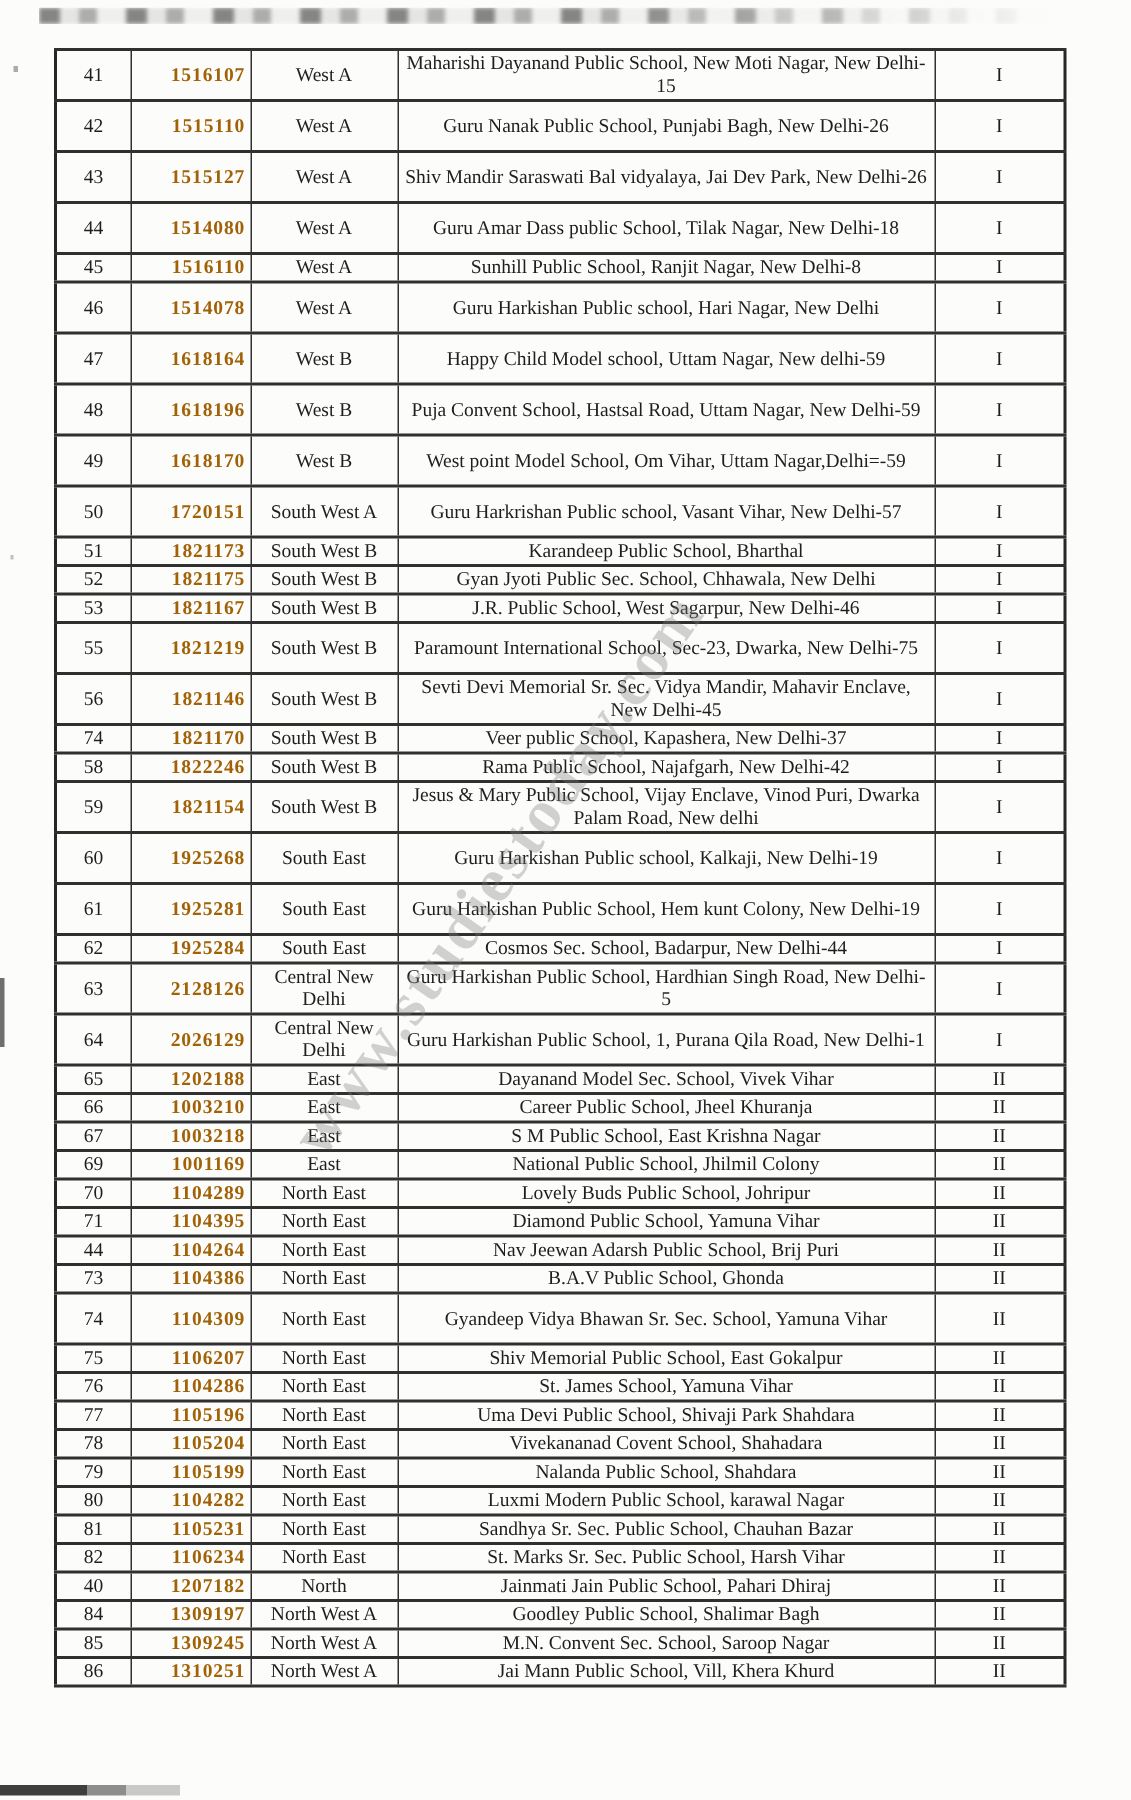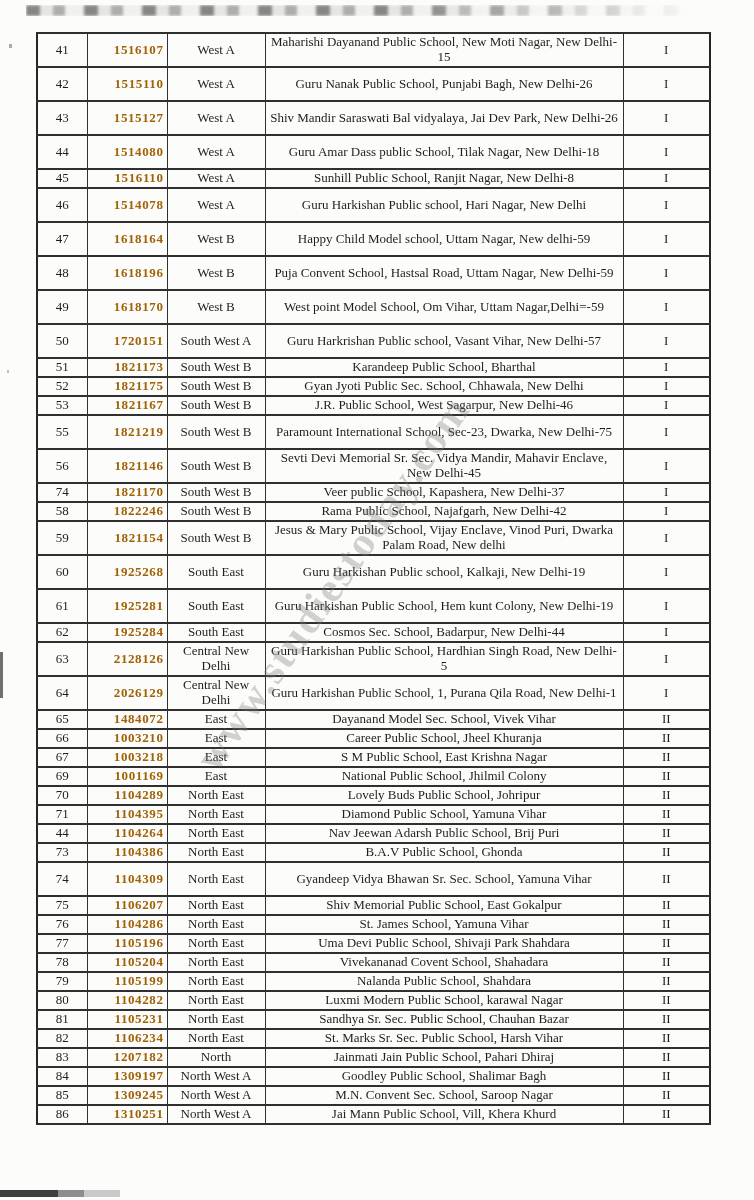--- a/index.html
+++ b/index.html
@@ -239,21 +239,21 @@
     </tr>
         <tr class="l2">
       <td class="c-sl">64</td>
       <td class="c-code">2026129</td>
       <td class="c-zone">Central New Delhi</td>
       <td class="c-school">Guru Harkishan Public School, 1, Purana Qila Road, New Delhi-1</td>
       <td class="c-cat">I</td>
     </tr>
         <tr class="l1">
       <td class="c-sl">65</td>
-      <td class="c-code">1484072</td>
+      <td class="c-code">1202188</td>
       <td class="c-zone">East</td>
       <td class="c-school">Dayanand Model Sec. School, Vivek Vihar</td>
       <td class="c-cat">II</td>
     </tr>
         <tr class="l1">
       <td class="c-sl">66</td>
       <td class="c-code">1003210</td>
       <td class="c-zone">East</td>
       <td class="c-school">Career Public School, Jheel Khuranja</td>
       <td class="c-cat">II</td>
@@ -357,21 +357,21 @@
       <td class="c-cat">II</td>
     </tr>
         <tr class="l1">
       <td class="c-sl">82</td>
       <td class="c-code">1106234</td>
       <td class="c-zone">North East</td>
       <td class="c-school">St. Marks Sr. Sec. Public School, Harsh Vihar</td>
       <td class="c-cat">II</td>
     </tr>
         <tr class="l1">
-      <td class="c-sl">83</td>
+      <td class="c-sl">40</td>
       <td class="c-code">1207182</td>
       <td class="c-zone">North</td>
       <td class="c-school">Jainmati Jain Public School, Pahari Dhiraj</td>
       <td class="c-cat">II</td>
     </tr>
         <tr class="l1">
       <td class="c-sl">84</td>
       <td class="c-code">1309197</td>
       <td class="c-zone">North West A</td>
       <td class="c-school">Goodley Public School, Shalimar Bagh</td>

